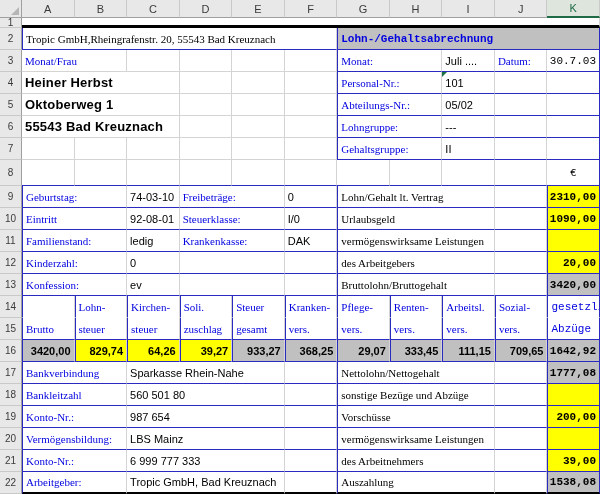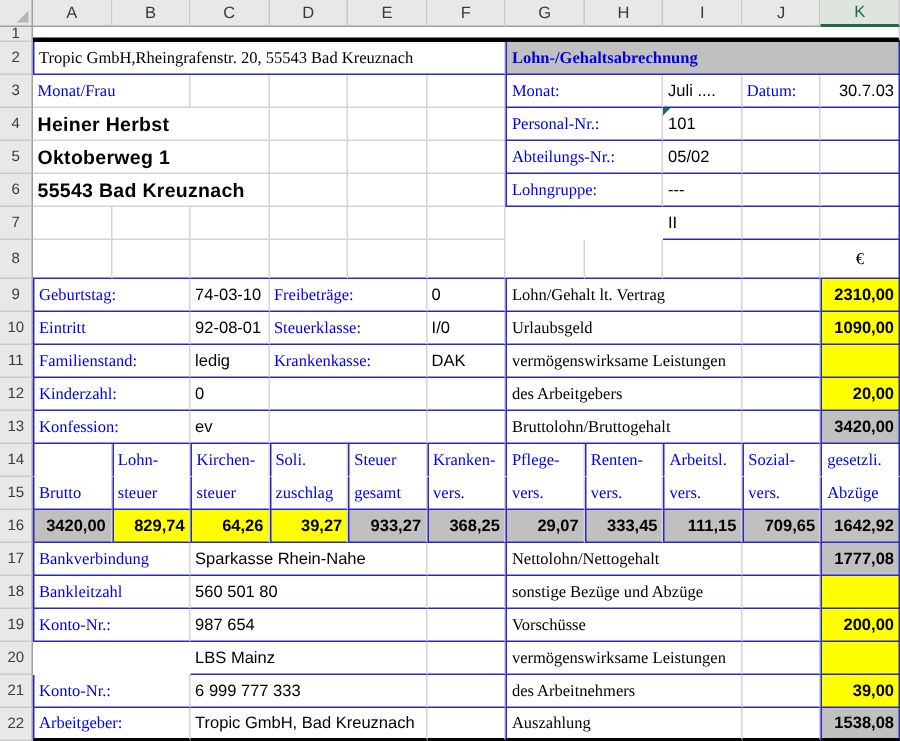--- a/index.html
+++ b/index.html
@@ -40,21 +40,21 @@
   .lbl{font-family:"Liberation Serif",serif;color:var(--txtblue);}
   .sb{font-family:"Liberation Serif",serif;color:#000;}
   .title{font-family:"Liberation Serif",serif;color:var(--txtblue);font-weight:700;}
   .b13{font-weight:700;font-size:13px;letter-spacing:.2px;}
   .num{justify-content:flex-end;font-weight:700;}
   .rnum{justify-content:flex-end;}
   .ctr{justify-content:center;}
   .yellow{background:var(--yellow);}
   .grayf{background:var(--gray);}
   .bl{border-left:1px solid var(--blue);}
-  .br{border-right:1px solid var(--blue);}
+  .br{border-right:1px solid var(--blue);font-family:Liberation Mono, monospace;}
   .bb{border-bottom:1px solid var(--blue);}
   .nb{border-bottom-color:transparent;}
   .dbl{border-bottom:3px solid #000;}
   .bbk{border-bottom:2px solid #000;}
   .err{position:absolute;left:0;top:0;width:0;height:0;
       border-top:5px solid #1e7145;border-right:5px solid transparent;}
 </style>
 </head>
 <body>
 
@@ -140,20 +140,21 @@
   <div class="cell bb" style="grid-area:7/10">---</div>
   <div class="cell bb" style="grid-area:7/11"></div>
   <div class="cell bb br" style="grid-area:7/12"></div>
 
   <div class="cell" style="grid-area:8/2"></div>
   <div class="cell" style="grid-area:8/3"></div>
   <div class="cell" style="grid-area:8/4"></div>
   <div class="cell" style="grid-area:8/5"></div>
   <div class="cell" style="grid-area:8/6"></div>
   <div class="cell" style="grid-area:8/7"></div>
+  <div class="cell lbl bl bb" style="grid-area:8/8/9/10">Gehaltsgruppe:</div>
   <div class="cell bb" style="grid-area:8/10">II</div>
   <div class="cell bb" style="grid-area:8/11"></div>
   <div class="cell bb br" style="grid-area:8/12"></div>
 
   <div class="cell bb" style="grid-area:9/2"></div>
   <div class="cell bb" style="grid-area:9/3"></div>
   <div class="cell bb" style="grid-area:9/4"></div>
   <div class="cell bb" style="grid-area:9/5"></div>
   <div class="cell bb" style="grid-area:9/6"></div>
   <div class="cell bb" style="grid-area:9/7"></div>
@@ -253,20 +254,21 @@
   <div class="cell bb" style="grid-area:19/11"></div>
   <div class="cell num yellow bl br bb" style="grid-area:19/12"></div>
 
   <div class="cell lbl bl bb" style="grid-area:20/2/21/4">Konto-Nr.:</div>
   <div class="cell bb" style="grid-area:20/4/21/7">987 654</div>
   <div class="cell bb" style="grid-area:20/7"></div>
   <div class="cell sb bl bb" style="grid-area:20/8/21/11">Vorschüsse</div>
   <div class="cell bb" style="grid-area:20/11"></div>
   <div class="cell num yellow bl br bb" style="grid-area:20/12">200,00</div>
 
+  <div class="cell lbl bl bb" style="grid-area:21/2/22/4">Vermögensbildung:</div>
   <div class="cell bb" style="grid-area:21/4/22/7">LBS Mainz</div>
   <div class="cell bb" style="grid-area:21/7"></div>
   <div class="cell sb bl bb" style="grid-area:21/8/22/11">vermögenswirksame Leistungen</div>
   <div class="cell bb" style="grid-area:21/11"></div>
   <div class="cell num yellow bl br bb" style="grid-area:21/12"></div>
 
   <div class="cell lbl bl bb" style="grid-area:22/2/23/4">Konto-Nr.:</div>
   <div class="cell bb" style="grid-area:22/4/23/7">6 999 777 333</div>
   <div class="cell bb" style="grid-area:22/7"></div>
   <div class="cell sb bl bb" style="grid-area:22/8/23/11">des Arbeitnehmers</div>

